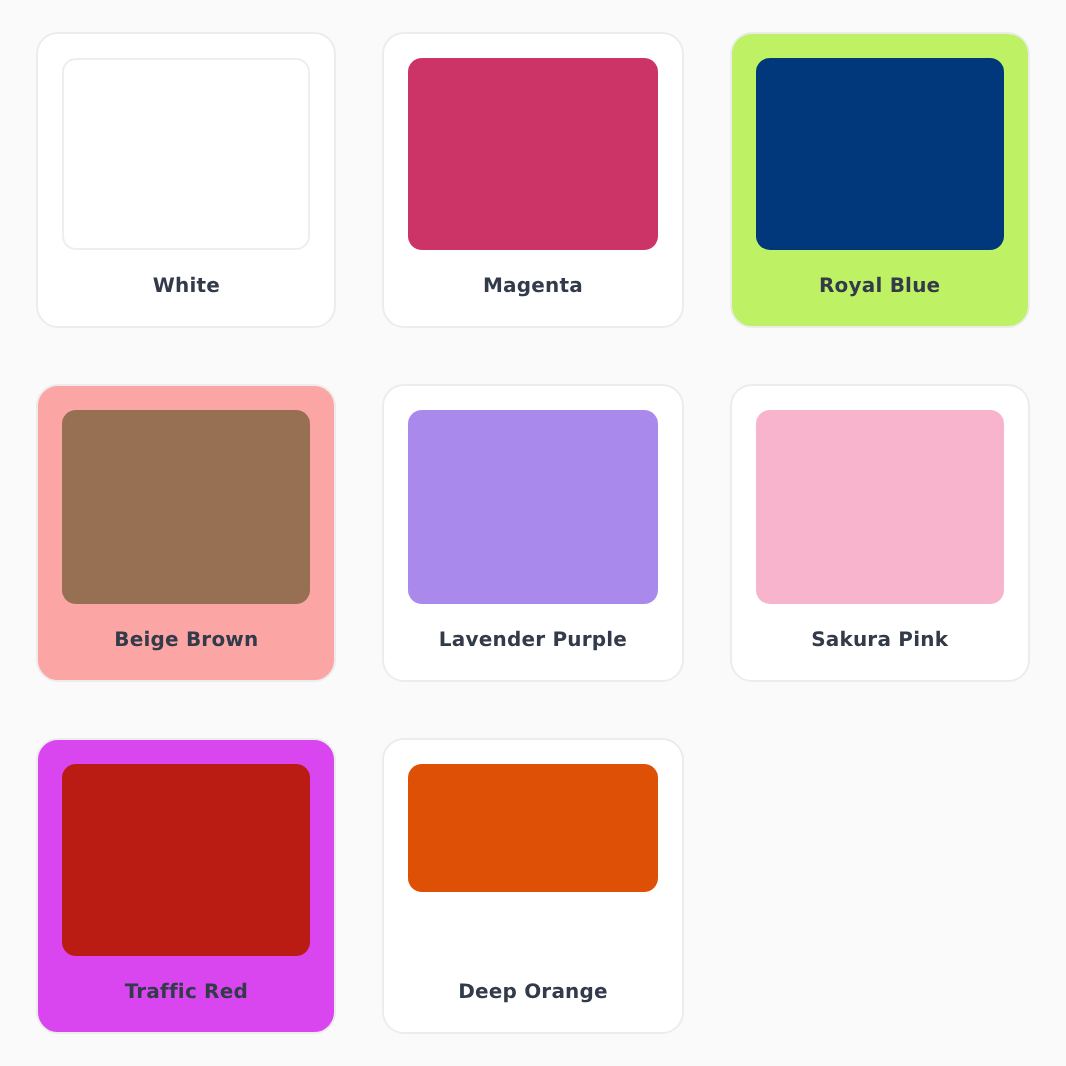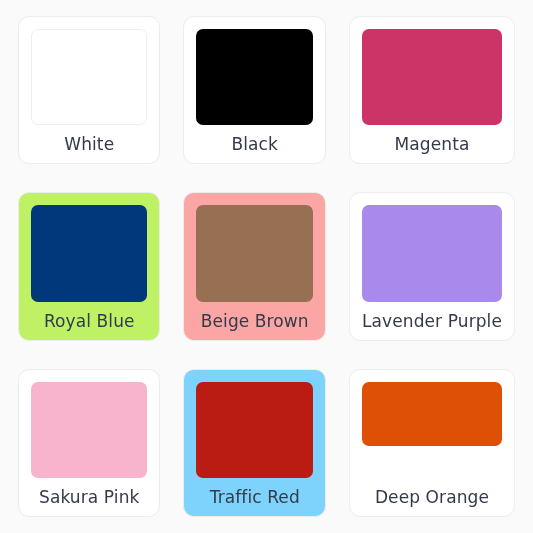--- a/index.html
+++ b/index.html
@@ -46,39 +46,35 @@
 
   .swatch-color.has-outline {
     border: 1px solid #eeeeee;
   }
 
   .swatch-label {
     flex: 0 0 auto;
     height: 38px;
     line-height: 38px;
     text-align: center;
-    font-size: 17px;
-    font-weight: normal;
+    font-size: 10px;
+    font-weight: bold;
     color: #333b4a;
     letter-spacing: 0.1px;
     white-space: nowrap;
     overflow: hidden;
   }
 </style>
 </head>
 <body>
 
 <div id="swatch-grid" style="background: rgb(250, 250, 250); grid-template-columns: repeat(3, 1fr); grid-template-rows: repeat(3, 1fr);">
     <div class="swatch-card" style="background: rgb(255, 255, 255); border-color: rgb(236, 236, 236);">
       <div class="swatch-color has-outline" style="background: rgb(255, 255, 255);"></div>
       <div class="swatch-label" style="color: rgb(51, 59, 74);">White</div>
-    </div>
-    <div class="swatch-card" style="background: rgb(255, 255, 255); border-color: rgb(236, 236, 236);">
-      <div class="swatch-color" style="background: rgb(0, 0, 0);"></div>
-      <div class="swatch-label" style="color: rgb(51, 59, 74);">Black</div>
     </div>
     <div class="swatch-card" style="background: rgb(255, 255, 255); border-color: rgb(236, 236, 236);">
       <div class="swatch-color" style="background: rgb(204, 51, 102);"></div>
       <div class="swatch-label" style="color: rgb(51, 59, 74);">Magenta</div>
     </div>
     <div class="swatch-card" style="background: #bef264; border-color: rgb(236, 236, 236); justify-content: center;">
       <div class="swatch-color" style="background: rgb(0, 56, 123);"></div>
       <div class="swatch-label" style="color: rgb(51, 59, 74);">Royal Blue</div>
     </div>
     <div class="swatch-card" style="background: #fca5a5; border-color: rgb(236, 236, 236);">
@@ -86,21 +82,21 @@
       <div class="swatch-label" style="color: rgb(51, 59, 74);">Beige Brown</div>
     </div>
     <div class="swatch-card" style="background: rgb(255, 255, 255); border-color: rgb(236, 236, 236);">
       <div class="swatch-color" style="background: rgb(169, 138, 236);"></div>
       <div class="swatch-label" style="color: rgb(51, 59, 74);">Lavender Purple</div>
     </div>
     <div class="swatch-card" style="background: rgb(255, 255, 255); border-color: rgb(236, 236, 236); justify-content: flex-end;">
       <div class="swatch-color" style="background: rgb(248, 180, 204);"></div>
       <div class="swatch-label" style="color: rgb(51, 59, 74);">Sakura Pink</div>
     </div>
-    <div class="swatch-card" style="background: #7dd3fc; border-color: rgb(236, 236, 236);">
+    <div class="swatch-card" style="background: #d946ef; border-color: rgb(236, 236, 236);">
       <div class="swatch-color" style="background: rgb(186, 27, 19);"></div>
       <div class="swatch-label" style="color: rgb(51, 59, 74);">Traffic Red</div>
     </div>
     <div class="swatch-card" style="background: rgb(255, 255, 255); border-color: rgb(236, 236, 236); gap: 32px;">
       <div class="swatch-color" style="background: rgb(222, 80, 6);"></div>
       <div class="swatch-label" style="color: rgb(51, 59, 74);">Deep Orange</div>
     </div>
   </div>
 
 </body></html>

